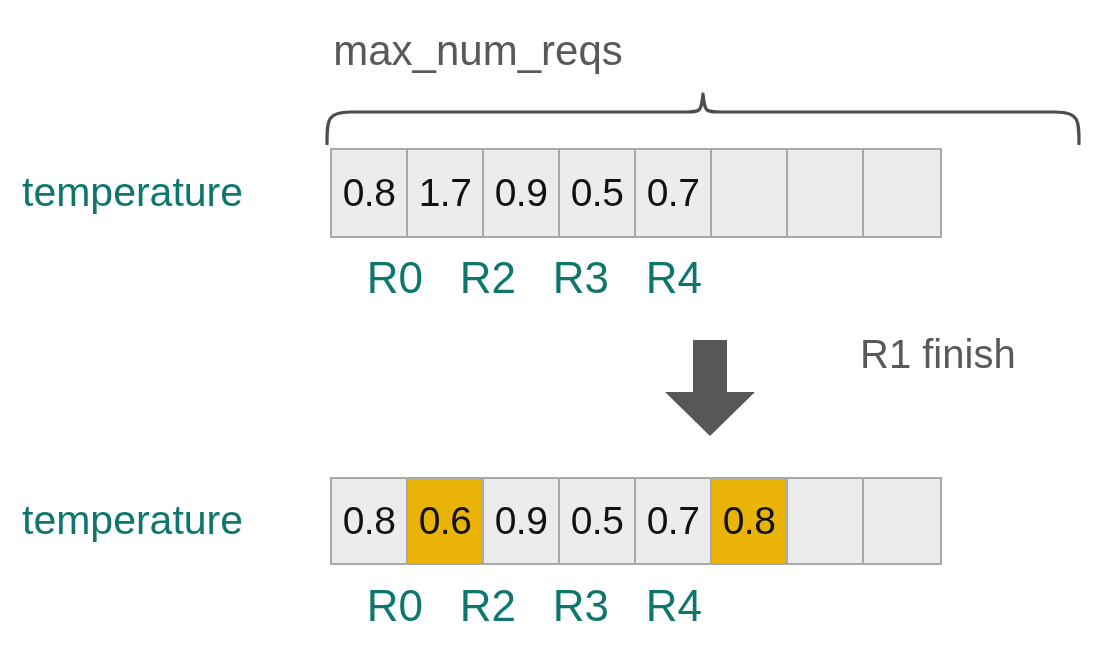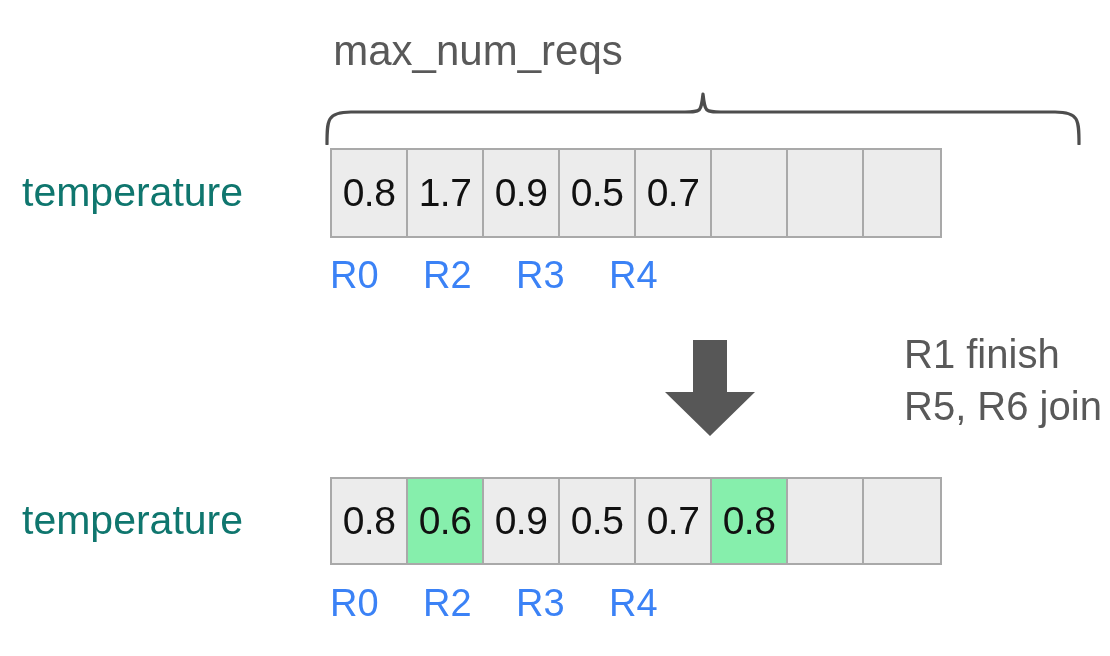--- a/index.html
+++ b/index.html
@@ -69,37 +69,37 @@
     border-right: 2px solid #a9a9a9;
     background: #ececec;
     display: flex;
     align-items: center;
     justify-content: center;
     font-size: 39px;
     color: #111111;
     letter-spacing: -0.5px;
   }
   .cell:last-child { border-right: none; }
-  .cell.highlight { background: #86efac; }
+  .cell.highlight { background: #eab308; }
   .cell.empty { color: transparent; }
 
   #row-top { top: 148px; height: 90px; }
   #row-bottom { top: 477px; height: 88px; }
 
   
   .ticks {
     position: absolute;
     left: 330px;
     display: flex;
   }
   .tick {
     width: 93px;
-    text-align: left;
-    font-size: 38px;
-    color: #3b82f6;
+    text-align: right;
+    font-size: 44px;
+    color: #0f766e;
     line-height: 1;
     white-space: nowrap;
   }
   #ticks-top { top: 256px; }
   #ticks-bottom { top: 584px; }
 
   
   #down-arrow {
     position: absolute;
     left: 660px;
@@ -111,21 +111,20 @@
 
   
   #annotation {
     position: absolute;
     left: 860px;
     top: 328px;
     color: #595959;
     font-size: 40px;
     line-height: 52px;
     white-space: nowrap;
-    margin-left: 44px;
   }
 </style>
 </head>
 <body>
 
 <div class="label-gray" id="title">max_num_reqs</div>
 
 <div id="brace-wrap">
   <svg width="760" height="55" viewBox="0 0 760 55" fill="none">
     <path d="M4 54 C4 30, 4 22, 28 22 L362 22 C378 22, 378 22, 380 4
@@ -157,21 +156,20 @@
 </div>
 
 <div id="down-arrow">
   <svg width="100" height="96" viewBox="0 0 100 96" fill="none">
     <path d="M33 0 H67 V52 H95 L50 96 L5 52 H33 Z" fill="#575757"></path>
   </svg>
 </div>
 
 <div id="annotation">
   <div>R1 finish</div>
-  <div>R5, R6 join</div>
 </div>
 
 <div class="row-label" style="left:22px; top:500px;">temperature</div>
 
 <div class="array-row" id="row-bottom">
   <div class="cell">0.8</div>
   <div class="cell highlight">0.6</div>
   <div class="cell">0.9</div>
   <div class="cell">0.5</div>
   <div class="cell">0.7</div>

